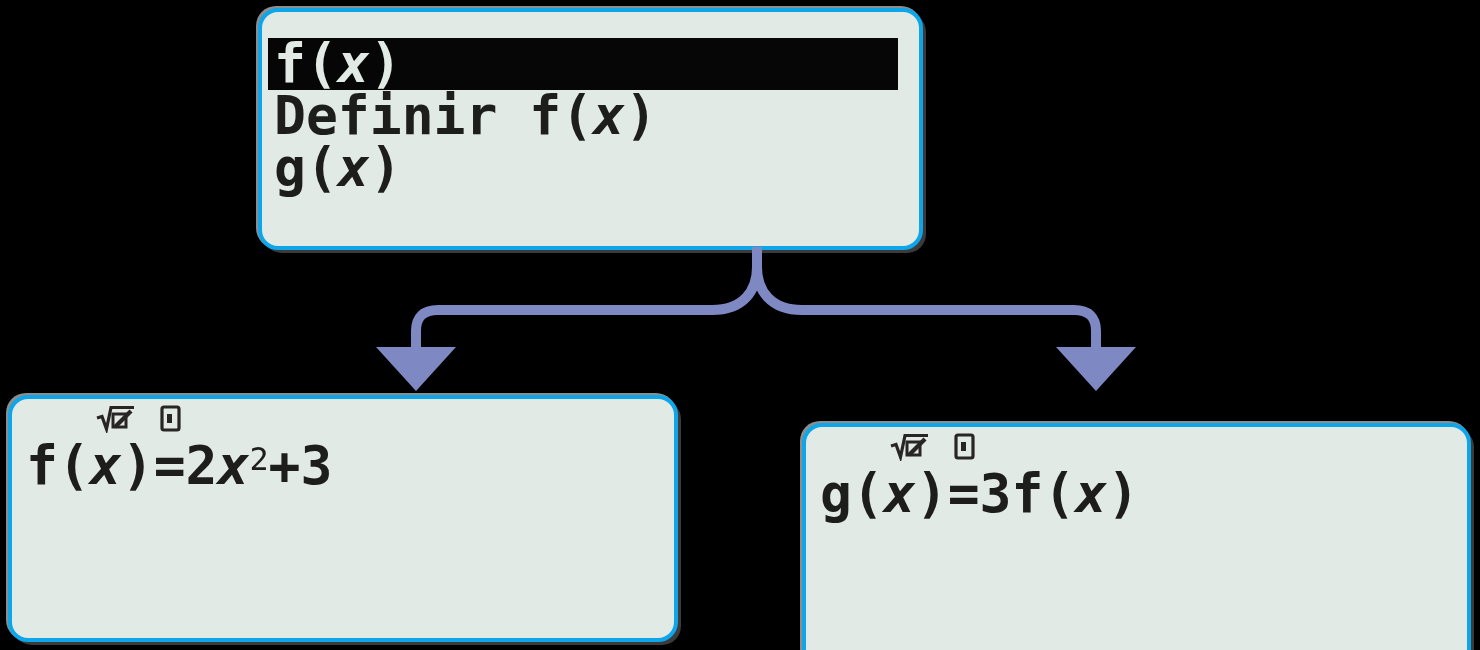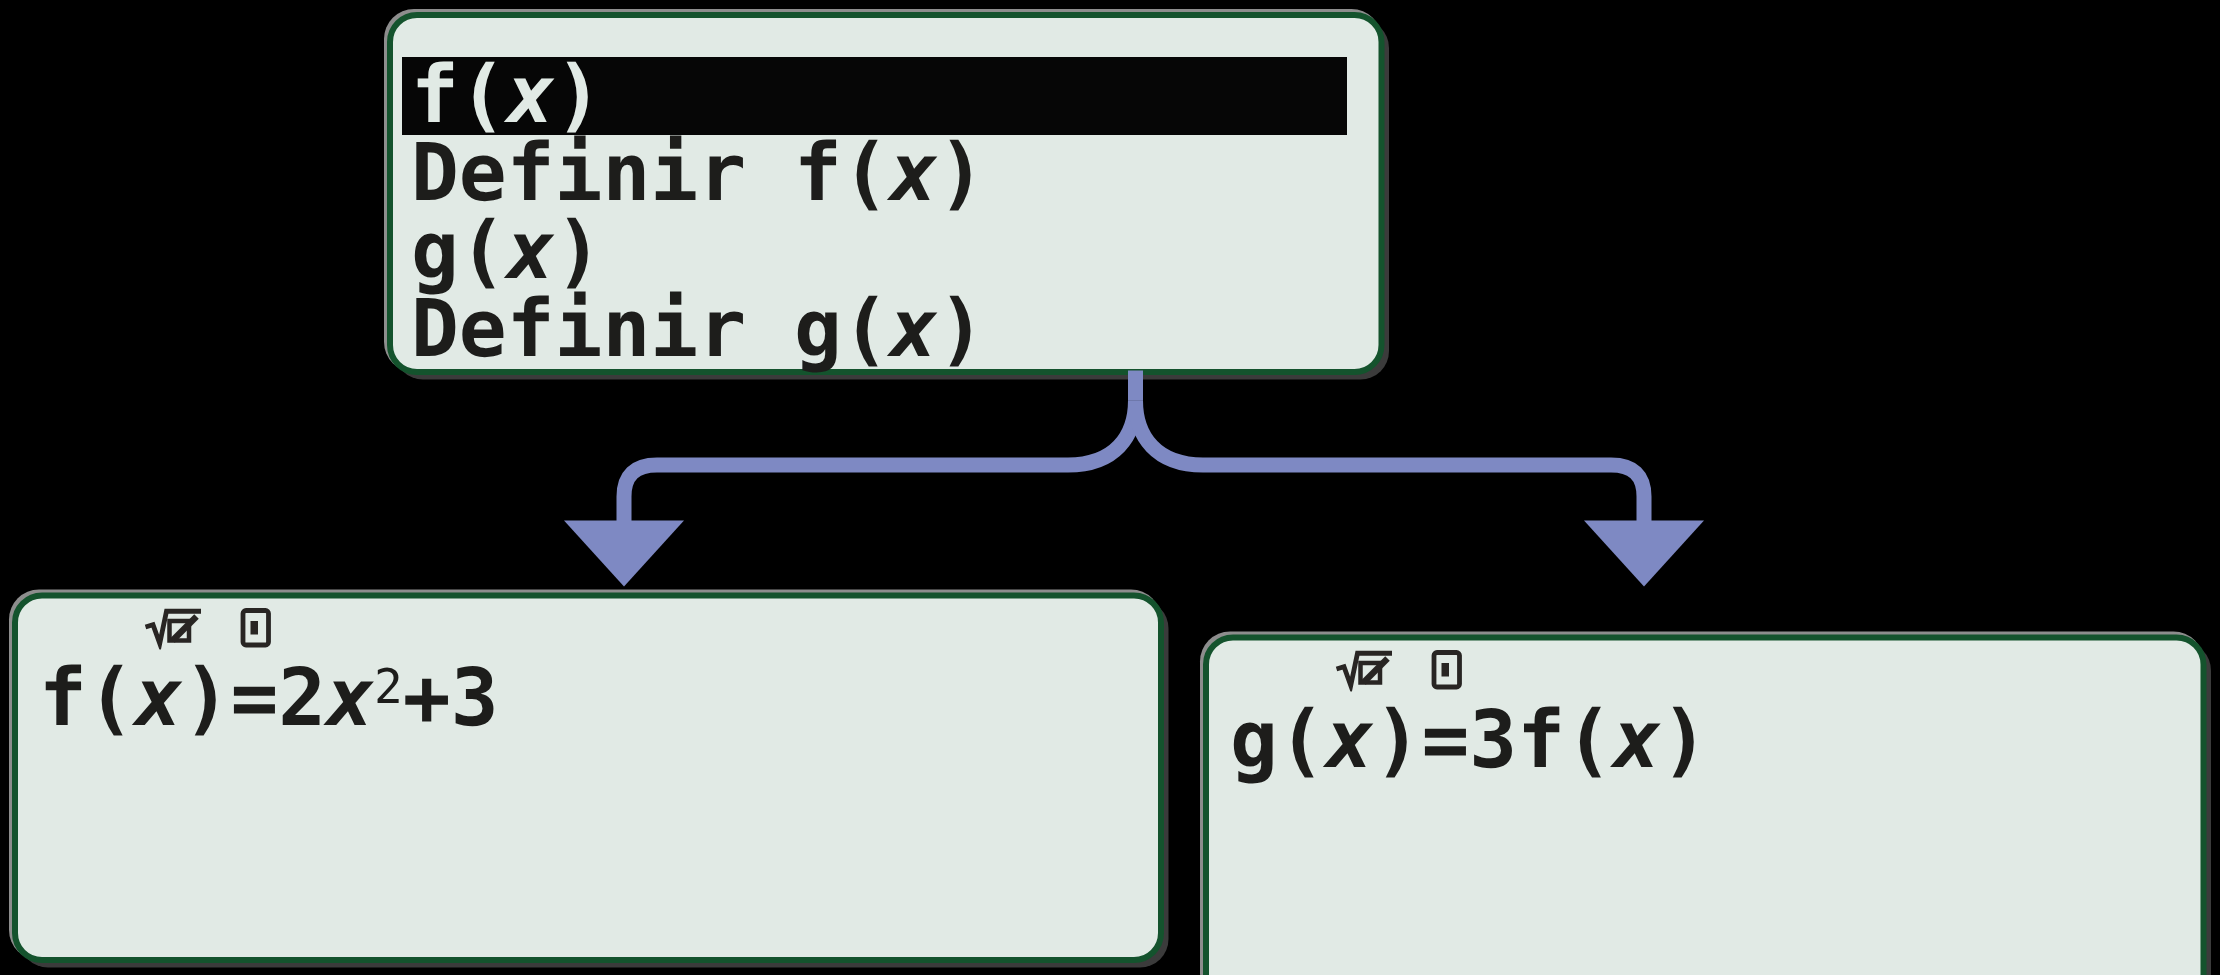--- a/index.html
+++ b/index.html
@@ -10,26 +10,26 @@
     background: #000;
     overflow: hidden;
     font-family: "DejaVu Sans Mono", monospace;
   }
 
   
   .screen {
     position: absolute;
     box-sizing: border-box;
     background: #e1eae5;
-    border: 4px solid #14532d;
+    border: 4px solid #0ea5e9;
     border-radius: 20px;
     box-shadow: 4px 4px 0 -1px #3b3b3b, -2px -2px 0 0 #8d8d8d;
   }
   .screen-menu   { left: 258px; top:   8px; width: 665px; height: 242px; }
-  .screen-fx     { left:   8px; top: 395px; width: 768px; height: 247px; }
+  .screen-fx     { left:   8px; top: 395px; width: 670px; height: 247px; }
   .screen-gx     { left: 802px; top: 395px; width: 669px; height: 247px; margin-top: 28px; }
 
   .lcd {
     color: #1d1d1b;
     font-weight: bold;
     font-size: 53px;
     letter-spacing: 0;
     white-space: pre;
   }
   .vx { font-style: italic; }
@@ -90,23 +90,20 @@
     <div class="menu">
       <div class="menu-row selected">
         <span class="lcd">f(<span class="vx">x</span>)</span>
       </div>
       <div class="menu-row">
         <span class="lcd">Definir f(<span class="vx">x</span>)</span>
       </div>
       <div class="menu-row">
         <span class="lcd">g(<span class="vx">x</span>)</span>
       </div>
-      <div class="menu-row">
-        <span class="lcd">Definir g(<span class="vx">x</span>)</span>
-      </div>
     </div>
   </div>
 
   <svg class="arrow-overlay" viewBox="0 0 1480 650" xmlns="http://www.w3.org/2000/svg">
     <g stroke="#7e89c3" stroke-width="10" fill="none">
       <path d="M757,247 L757,267"></path>
       <path d="M757,267 C757,291 743,310 712,310 L438,310 Q416,310 416,331 L416,348"></path>
       <path d="M757,267 C757,291 771,310 802,310 L1074,310 Q1096,310 1096,331 L1096,348"></path>
     </g>
     <polygon fill="#7e89c3" points="376,347 456,347 416,391"></polygon>

